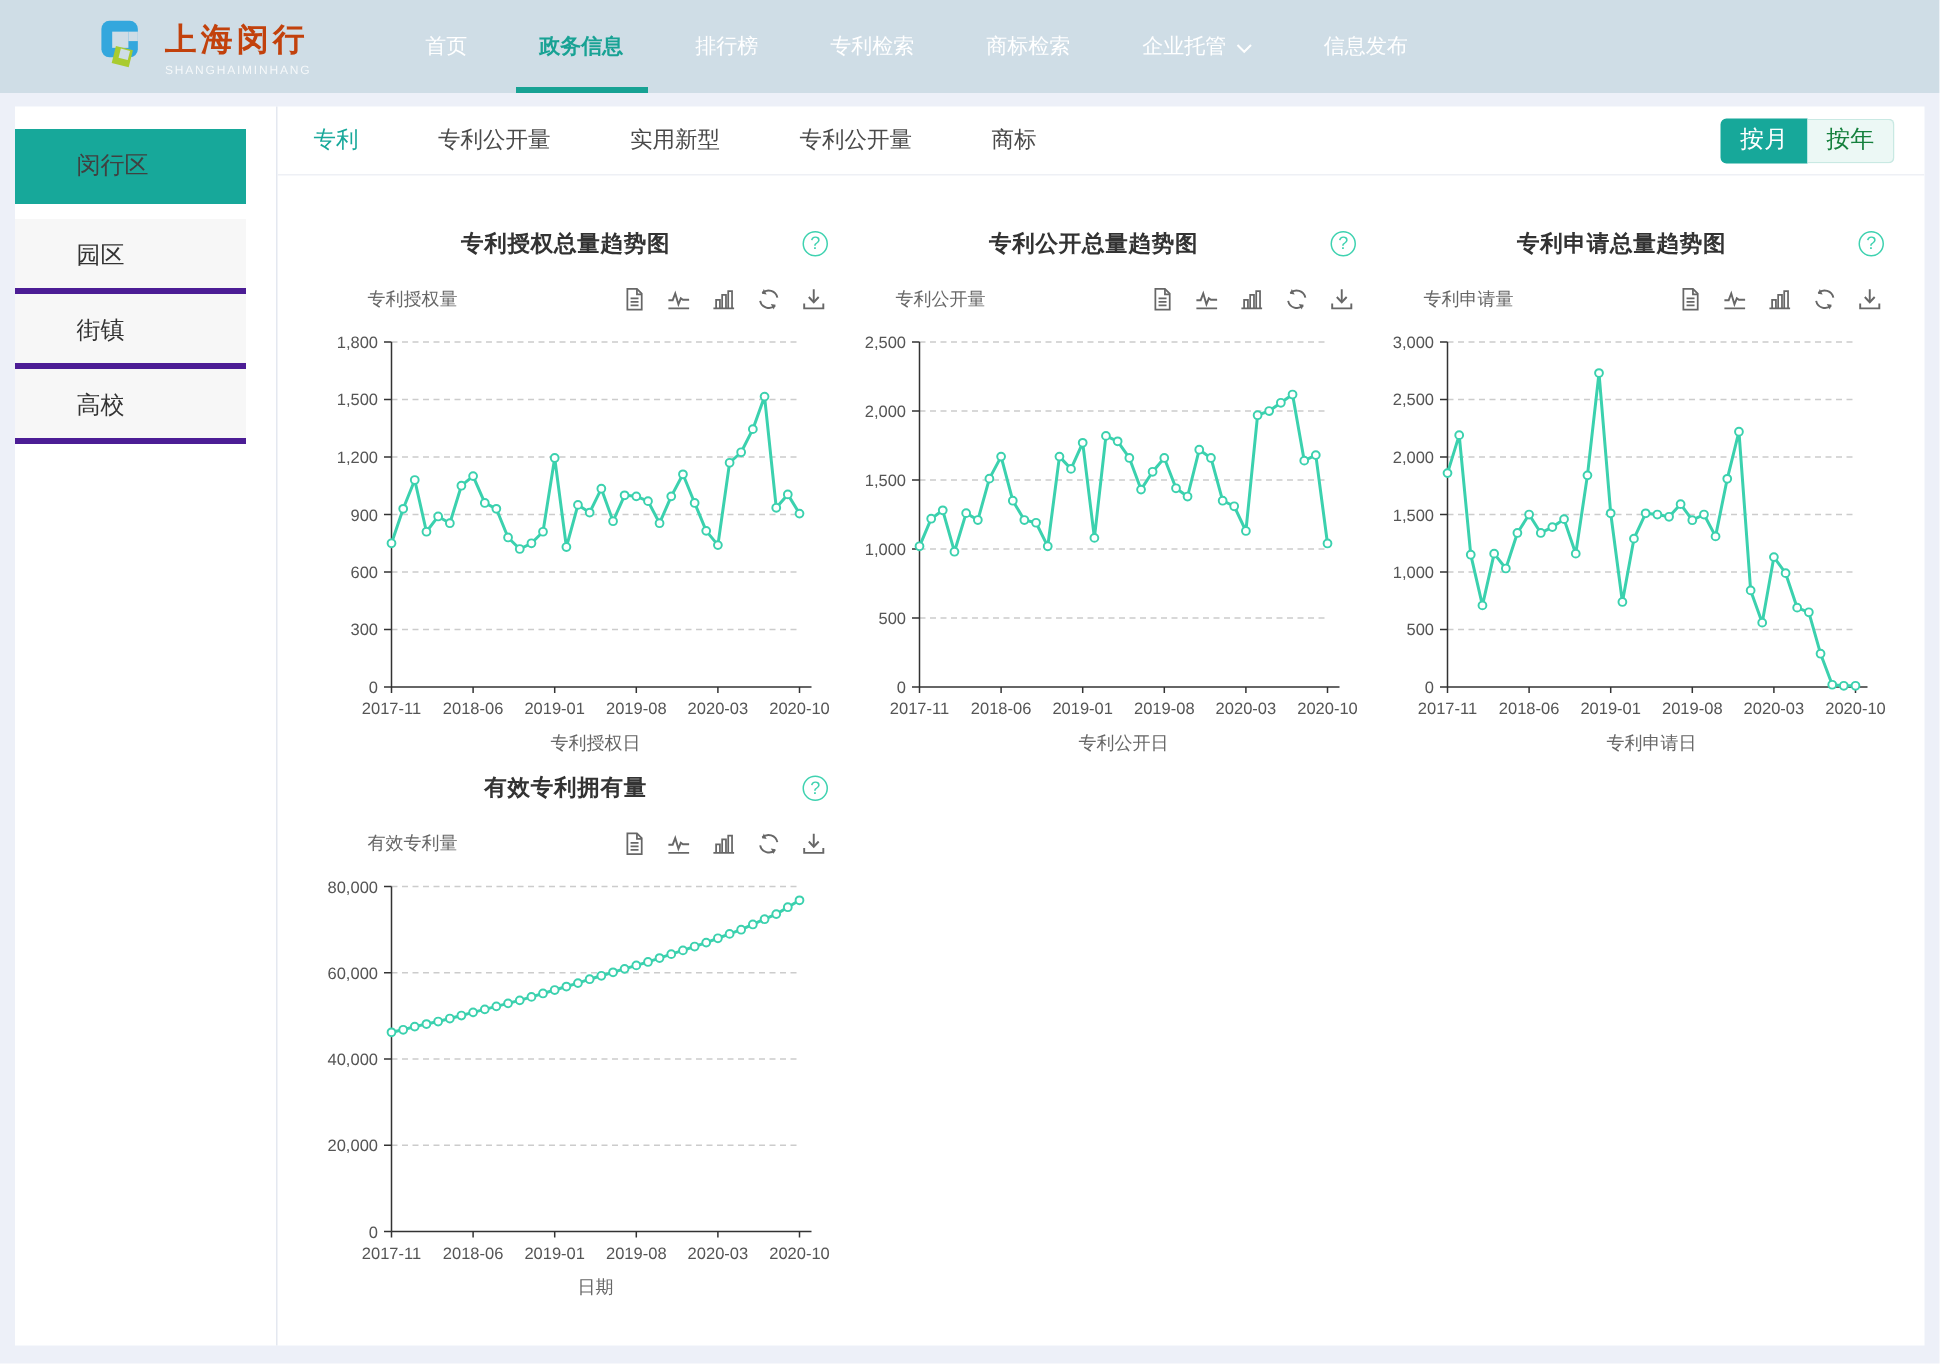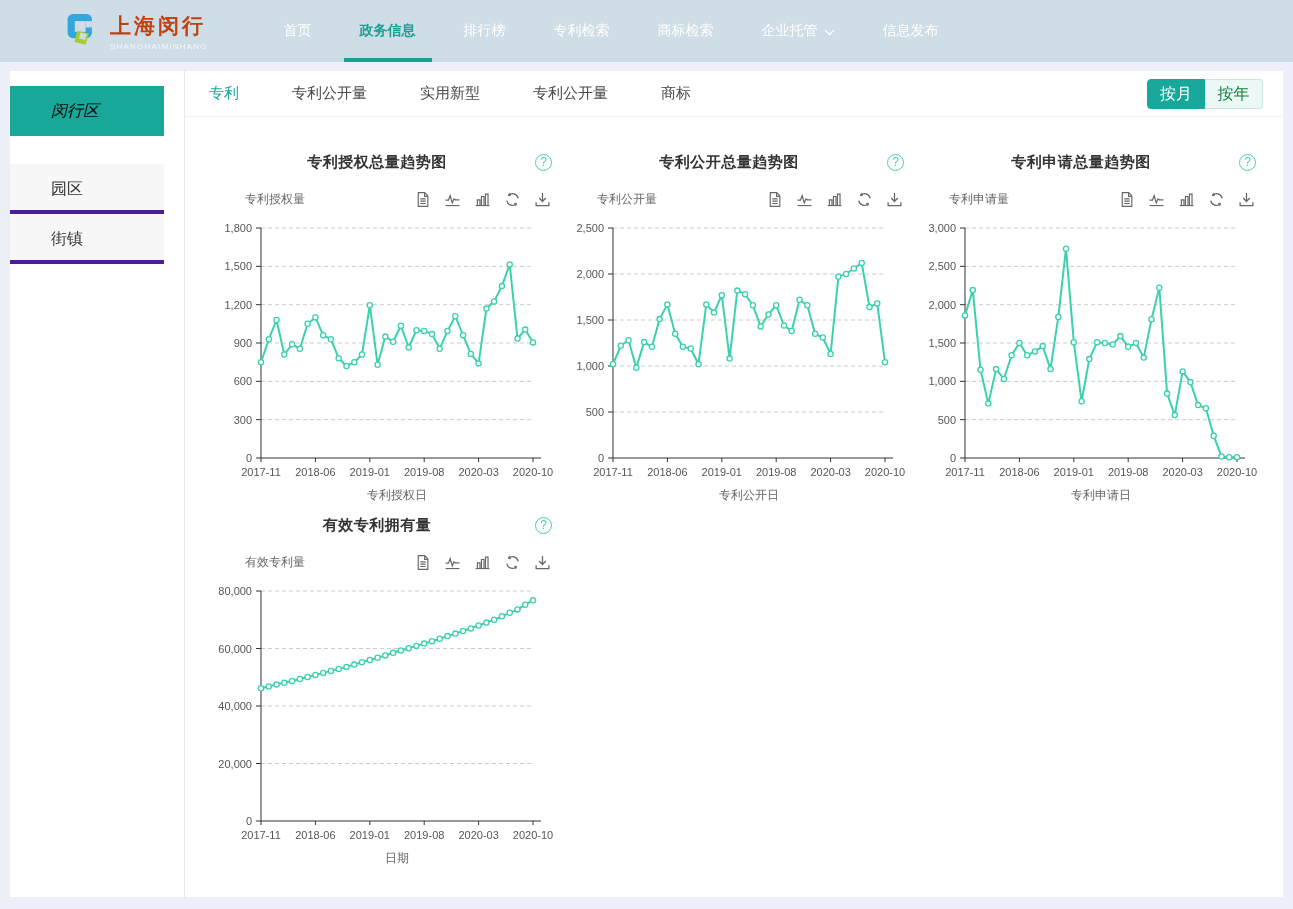--- a/index.html
+++ b/index.html
@@ -17,21 +17,21 @@
   .logo-text .en { color:rgba(255,255,255,.8); font-size:8px; letter-spacing:1.2px; margin-top:2px; }
   .nav { display:flex; }
   .nav-item { position:relative; display:flex; align-items:center; gap:6px; padding:0 24px; color:#fff; font-size:14px; cursor:pointer; white-space:nowrap; }
   .nav-item.active { color:#18a294; font-weight:700; }
   .nav-item.active::after { content:""; position:absolute; left:8px; right:8px; bottom:0; height:4px; background:#18a294; }
   .chev svg { display:block; margin-top:2px; }
   
   .content { display:flex; padding:9px 10px 12px 10px; height:847px; }
   .sidebar { width:174px; background:#fff; padding-top:15px; flex:none; }
   .side-item { height:50px; line-height:50px; padding-left:41px; font-size:16px; color:#333; background:#f7f7f7; border-bottom:4px solid #4c1d95; margin-right:20px; cursor:pointer; }
-  .side-item.active { background:#17a89a; color:#000000; border-bottom:none; margin-bottom:28px; font-weight:400;font-style:italic; }
+  .side-item.active { background:#17a89a; color:#404040; border-bottom:none; margin-bottom:10px; font-weight:400; }
   .main { flex:1; background:#fff; border-left:1px solid #e4e8f0; overflow:hidden; }
   
   .tabbar { display:flex; align-items:center; height:46px; padding:0 20px 0 24px; border-bottom:1px solid #eef0f5;gap:34px; }
   .tab { margin-right:19px; font-size:15px; color:#4a4a4a; cursor:pointer; }
   .tab.active { color:#17a89a; }
   .toggle { margin-left:auto; display:flex; }
   .toggle-btn { min-width:58px; height:30px; line-height:28px; padding:0 12px; text-align:center; font-size:16px; cursor:pointer; }
   .toggle-btn.sel { background:#17a89a; color:#fff; border:1px solid #17a89a; border-radius:4px 0 0 4px; }
   .toggle-btn.unsel { background:#ecf8f5; color:#15803d; border:1px solid #c9e9e3; border-left:none; border-radius:0 4px 4px 0; }
   
@@ -95,20 +95,21 @@
         <span>信息发布</span>
       </div>
   </div>
 </div>
 
 <div class="content">
   <div class="sidebar">
     <div class="side-item active">闵行区</div>
     <div class="side-item">园区</div>
     <div class="side-item">街镇</div>
+    <div class="side-item">高校</div>
   </div>
 
   <div class="main">
     <div class="tabbar">
       <span class="tab active">专利</span>
       <span class="tab">专利公开量</span>
       <span class="tab">实用新型</span>
       <span class="tab">专利公开量</span>
       <span class="tab">商标</span>
       <div class="toggle">

